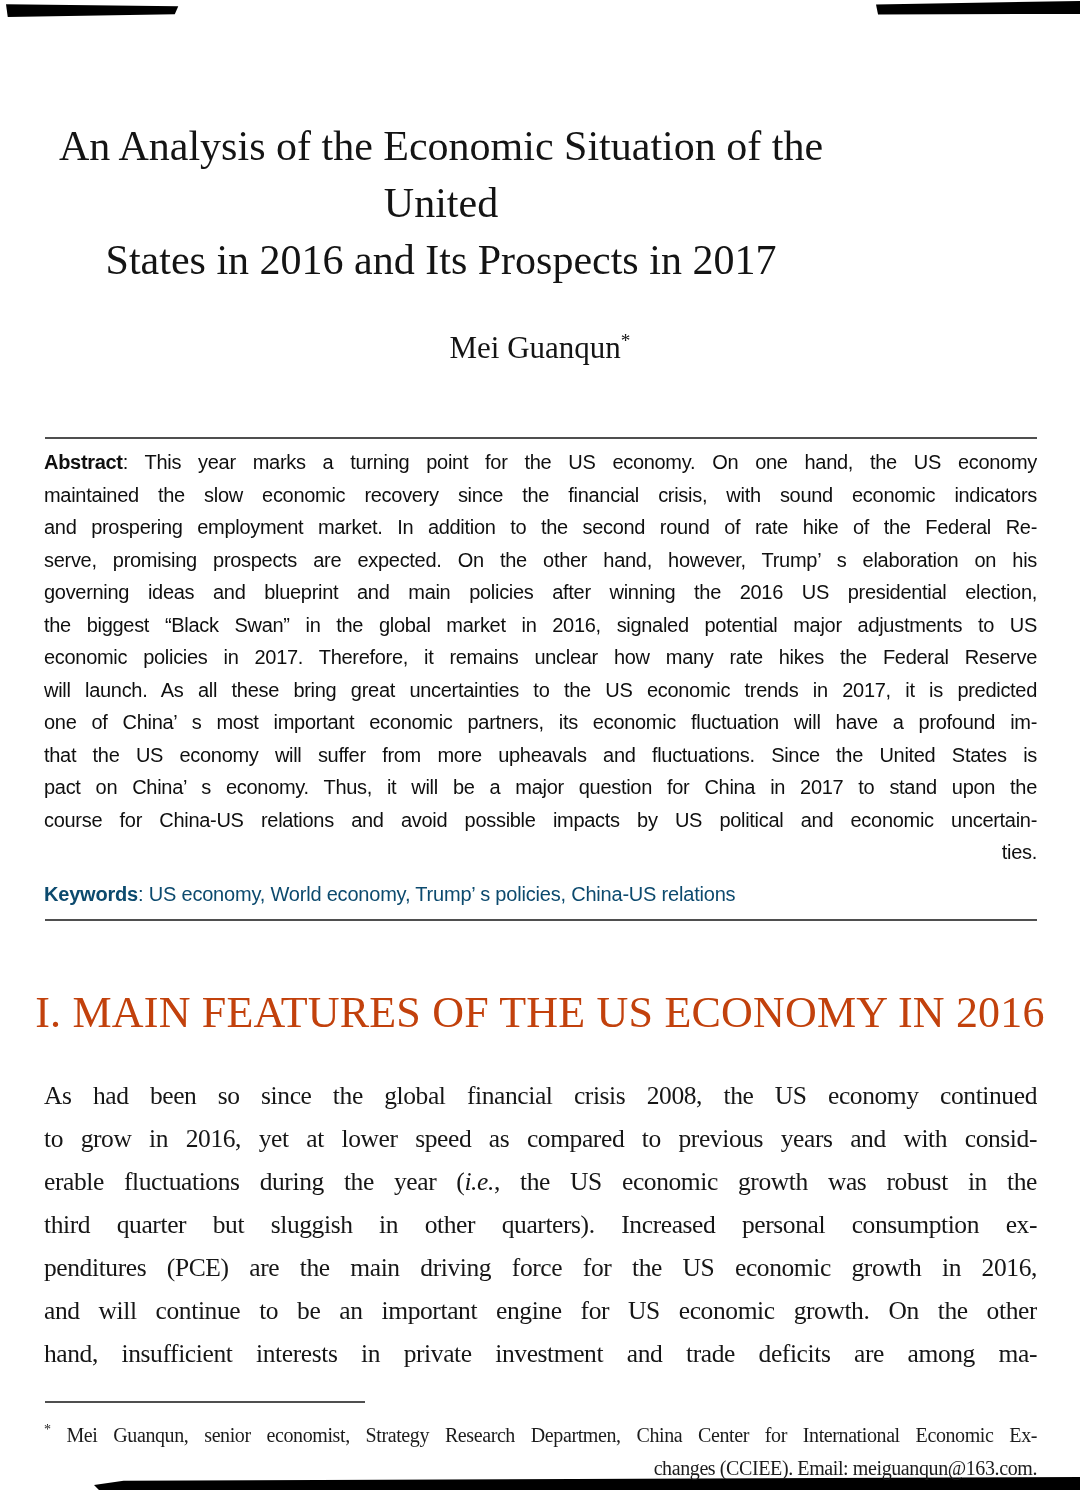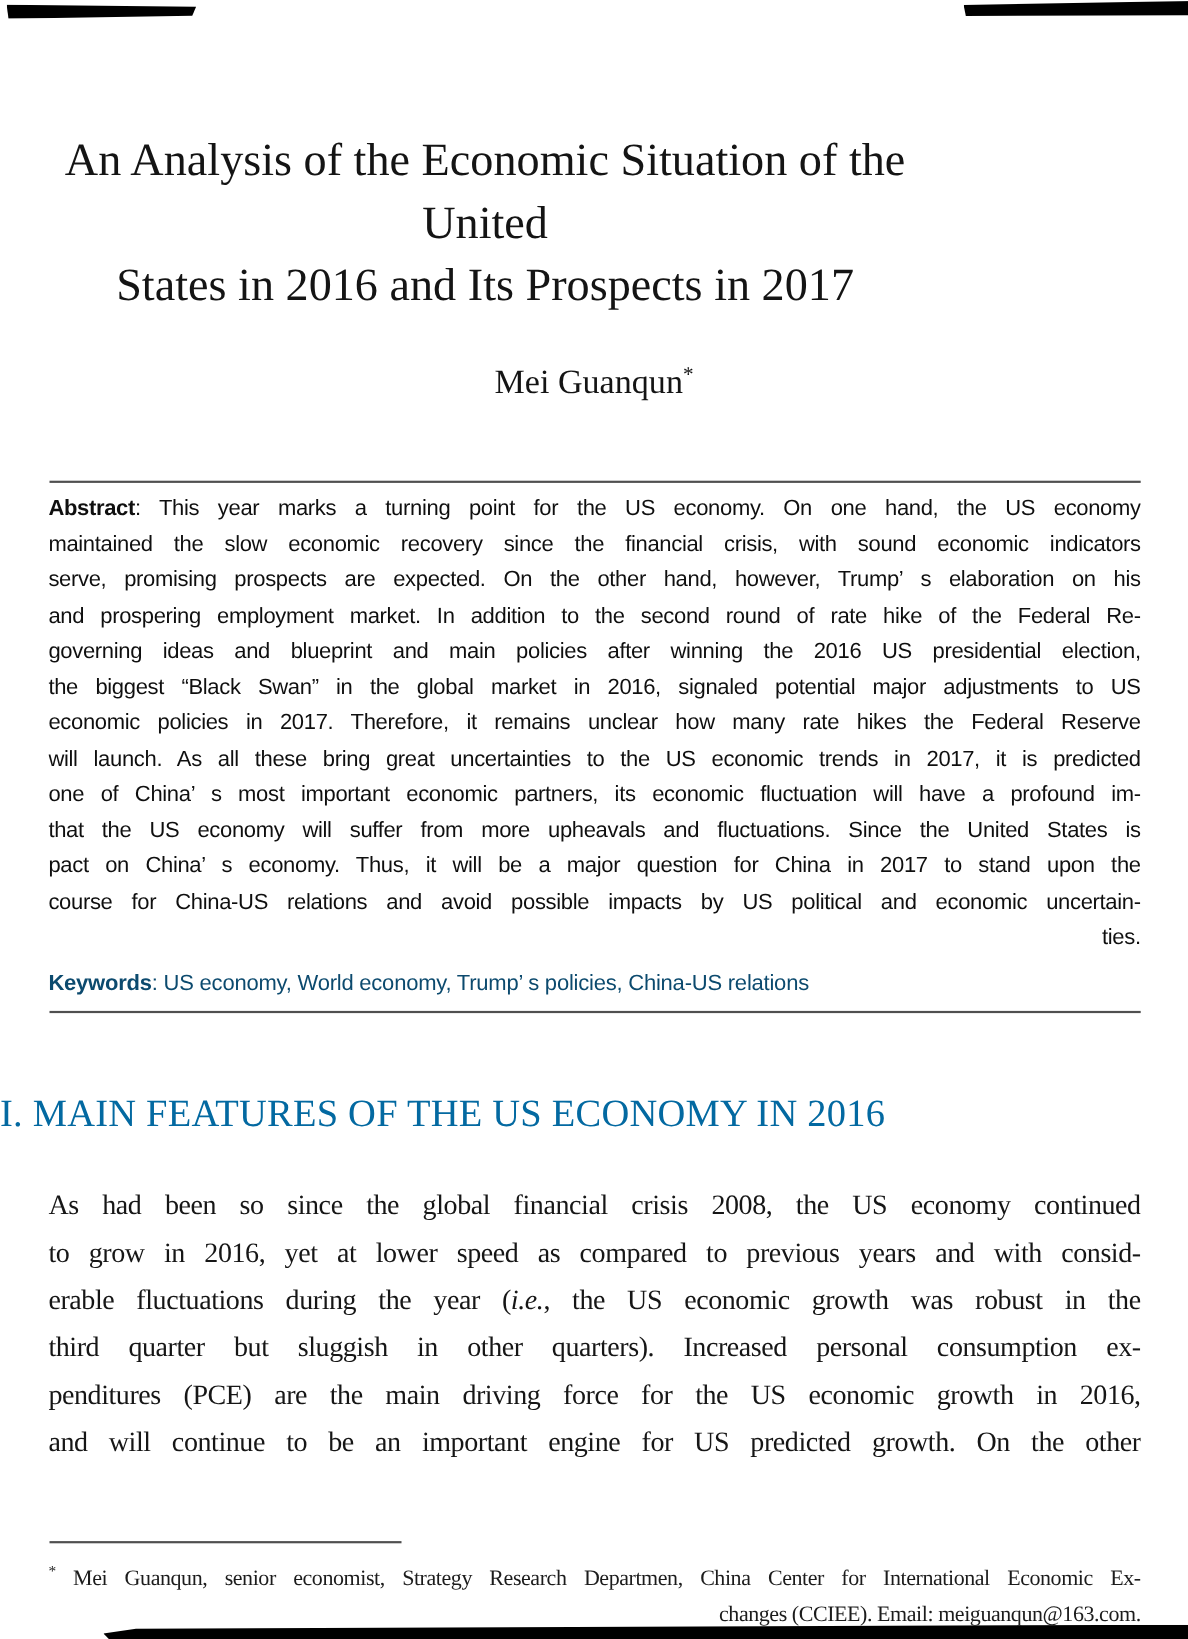--- a/index.html
+++ b/index.html
@@ -45,21 +45,21 @@
     position: absolute; top: 878px; left: 44px; width: 993px;
     font-family: "Liberation Sans", sans-serif;
     font-size: 20px; line-height: 32.5px; letter-spacing: -0.2px; color: #0c4a6e;
   }
   .jl { text-align: justify; text-align-last: justify; overflow: hidden; }
   .abstract .jl { max-height: 32.5px; }
   .ll { text-align: right; }
 
   .section-heading {
     position: absolute; top: 990px; left: 0; width: 1080px;
-    text-align: left; font-size: 35px; line-height: 46px; color: #0369a1;
+    text-align: center; font-size: 44px; line-height: 46px; color: #c2410c;
     letter-spacing: 0.2px;
   }
 
   .bodytext {
     position: absolute; top: 1074px; left: 44px; width: 993px;
     font-size: 25.5px; line-height: 43px; letter-spacing: -0.4px; color: #161616;
   }
   .bodytext .jl { max-height: 43px; }
 
   .footnote {
@@ -86,22 +86,22 @@
     <div>States in 2016 and Its Prospects in 2017</div>
   </div>
 
   <div class="author"><span>Mei Guanqun</span><sup>*</sup></div>
 
   <div class="rule rule-abstract-top"></div>
 
   <div class="abstract">
     <div class="jl"><b>Abstract</b><span>: This year marks a turning point for the US economy. On one hand, the US economy</span></div>
     <div class="jl">maintained the slow economic recovery since the financial crisis, with sound economic indicators</div>
+    <div class="jl">and prospering employment market. In addition to the second round of rate hike of the Federal Re-</div>
     <div class="jl">serve, promising prospects are expected. On the other hand, however, Trump’ s elaboration on his</div>
-    <div class="jl">and prospering employment market. In addition to the second round of rate hike of the Federal Re-</div>
     <div class="jl">governing ideas and blueprint and main policies after winning the 2016 US presidential election,</div>
     <div class="jl">the biggest “Black Swan” in the global market in 2016, signaled potential major adjustments to US</div>
     <div class="jl">economic policies in 2017. Therefore, it remains unclear how many rate hikes the Federal Reserve</div>
     <div class="jl">will launch. As all these bring great uncertainties to the US economic trends in 2017, it is predicted</div>
     <div class="jl">one of China’ s most important economic partners, its economic fluctuation will have a profound im-</div>
     <div class="jl">that the US economy will suffer from more upheavals and fluctuations. Since the United States is</div>
     <div class="jl">pact on China’ s economy. Thus, it will be a major question for China in 2017 to stand upon the</div>
     <div class="jl">course for China-US relations and avoid possible impacts by US political and economic uncertain-</div>
     <div class="ll">ties.</div>
   </div>
@@ -111,21 +111,22 @@
   <div class="rule rule-abstract-bottom"></div>
 
   <div class="section-heading">I. MAIN FEATURES OF THE US ECONOMY IN 2016</div>
 
   <div class="bodytext">
     <div class="jl">As had been so since the global financial crisis 2008, the US economy continued</div>
     <div class="jl">to grow in 2016, yet at lower speed as compared to previous years and with consid-</div>
     <div class="jl"><span>erable fluctuations during the year (</span><i>i.e.</i><span>, the US economic growth was robust in the</span></div>
     <div class="jl">third quarter but sluggish in other quarters). Increased personal consumption ex-</div>
     <div class="jl">penditures (PCE) are the main driving force for the US economic growth in 2016,</div>
-    <div class="jl">and will continue to be an important engine for US predicted growth. On the other</div>
+    <div class="jl">and will continue to be an important engine for US economic growth. On the other</div>
+    <div class="jl">hand, insufficient interests in private investment and trade deficits are among ma-</div>
   </div>
 
   <div class="rule rule-footnote"></div>
 
   <div class="footnote">
     <div class="jl"><sup>*</sup><span> Mei Guanqun, senior economist, Strategy Research Departmen, China Center for International Economic Ex-</span></div>
     <div class="ll">changes (CCIEE). Email: meiguanqun@163.com.</div>
   </div>
 
 </div>

